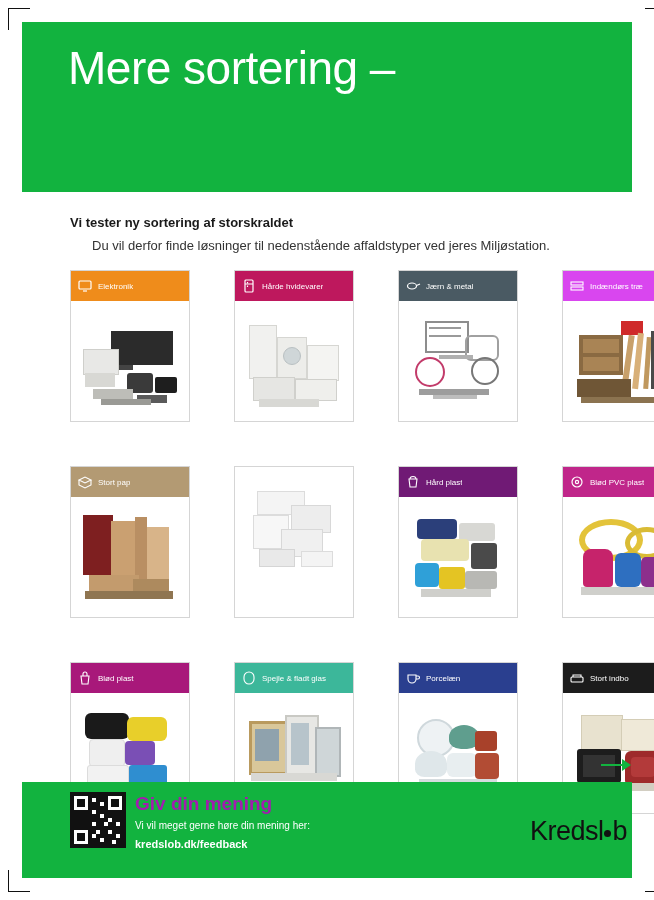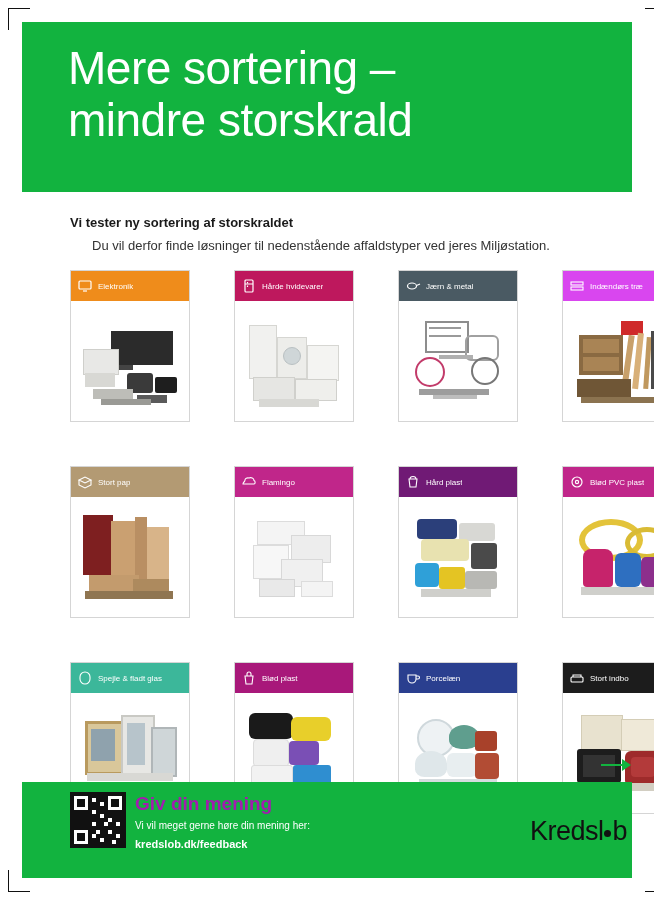--- a/index.html
+++ b/index.html
@@ -208,21 +208,20 @@
   <div class="cropmark cm-h" style="right:8px; top:8px;"></div>
   <div class="cropmark cm-v" style="right:8px; top:8px;"></div>
   <div class="cropmark cm-h" style="left:8px; bottom:8px;"></div>
   <div class="cropmark cm-v" style="left:8px; bottom:8px;"></div>
   <div class="cropmark cm-h" style="right:8px; bottom:8px;"></div>
   <div class="cropmark cm-v" style="right:8px; bottom:8px;"></div>
 
   <div class="header-band"></div>
   <div class="header-title">
     <span class="line1">Mere sortering –</span>
-    <span class="line2">mindre storskrald</span>
   </div>
 
   <div class="subhead">Vi tester ny sortering af storskraldet</div>
   <div class="subtext">Du vil derfor finde løsninger til nedenstående affaldstyper ved jeres Miljøstation.</div>
 
   <div class="grid">
 
     <div class="card">
       <div class="card-head" style="background:#ef8c1b">
         <span class="ico">
@@ -329,28 +328,20 @@
         <div class="ph" style="left:40px;top:24px;width:26px;height:56px;background:#caa071;"></div>
         <div class="ph" style="left:64px;top:20px;width:12px;height:64px;background:#b98f63;"></div>
         <div class="ph" style="left:76px;top:30px;width:22px;height:52px;background:#d8b489;"></div>
         <div class="ph" style="left:18px;top:78px;width:50px;height:16px;background:#c39b6d;"></div>
         <div class="ph" style="left:62px;top:82px;width:36px;height:14px;background:#ad8a5e;"></div>
         <div class="ph" style="left:14px;top:94px;width:88px;height:8px;background:#8f7551;"></div>
       </div>
     </div>
 
     <div class="card">
-      <div class="card-head" style="background:#c0268a">
-        <span class="ico">
-          <svg width="16" height="16" viewBox="0 0 16 16">
-              <path d="M2 10c0-2 2-2 2-4 0-1.5 2-2.5 4-2 2-1 5 0 5 2.5 1.5.5 1.5 3.5 0 3.5H2z" fill="none" stroke="#fff" stroke-width="1.1"></path>
-            </svg>
-        </span>
-        <span class="card-label">Flamingo</span>
-      </div>
       <div class="card-body">
         <div class="ph" style="left:22px;top:24px;width:46px;height:22px;background:#f4f4f4;border:1px solid #dcdcdc;"></div>
         <div class="ph" style="left:56px;top:38px;width:38px;height:26px;background:#ededed;border:1px solid #d8d8d8;"></div>
         <div class="ph" style="left:18px;top:48px;width:34px;height:32px;background:#f7f7f7;border:1px solid #dcdcdc;"></div>
         <div class="ph" style="left:46px;top:62px;width:40px;height:26px;background:#f0f0f0;border:1px solid #d8d8d8;"></div>
         <div class="ph" style="left:24px;top:82px;width:34px;height:16px;background:#e9e9e9;border:1px solid #d5d5d5;"></div>
         <div class="ph" style="left:66px;top:84px;width:30px;height:14px;background:#f4f4f4;border:1px solid #dcdcdc;"></div>
       </div>
     </div>
 
@@ -390,56 +381,56 @@
         <div class="ph" style="left:16px;top:22px;width:52px;height:30px;border:6px solid #e3c33a;border-radius:50%;"></div>
         <div class="ph" style="left:62px;top:30px;width:34px;height:22px;border:5px solid #d9bb35;border-radius:50%;"></div>
         <div class="ph" style="left:20px;top:52px;width:30px;height:38px;background:#c6236b;border-radius:8px 8px 4px 4px;"></div>
         <div class="ph" style="left:52px;top:56px;width:26px;height:34px;background:#2e6fc0;border-radius:6px;"></div>
         <div class="ph" style="left:78px;top:60px;width:20px;height:30px;background:#8c2f8c;border-radius:5px;"></div>
         <div class="ph" style="left:18px;top:90px;width:82px;height:8px;background:#cfcfcb;"></div>
       </div>
     </div>
 
     <div class="card">
-      <div class="card-head" style="background:#3cb79a">
-        <span class="ico">
-          <svg width="16" height="16" viewBox="0 0 16 16">
-              <rect x="3" y="2" width="10" height="12" rx="5" fill="none" stroke="#fff" stroke-width="1.1"></rect>
-            </svg>
-        </span>
-        <span class="card-label">Spejle &amp; fladt glas</span>
-      </div>
-      <div class="card-body">
-        <div class="ph" style="left:14px;top:28px;width:36px;height:48px;background:#d9c79a;border:3px solid #b99a5e;"></div>
-        <div class="ph" style="left:20px;top:36px;width:24px;height:32px;background:#8fa2ad;"></div>
-        <div class="ph" style="left:50px;top:22px;width:30px;height:58px;background:#e7e7e4;border:2px solid #c9c9c4;"></div>
-        <div class="ph" style="left:56px;top:30px;width:18px;height:42px;background:#b7c4cb;"></div>
-        <div class="ph" style="left:80px;top:34px;width:22px;height:46px;background:#cfd6d8;border:2px solid #b0b6b8;"></div>
-        <div class="ph" style="left:16px;top:80px;width:86px;height:8px;background:#d8d8d4;"></div>
-      </div>
-    </div>
-
-    <div class="card">
       <div class="card-head" style="background:#a8187a">
         <span class="ico">
           <svg width="16" height="16" viewBox="0 0 16 16">
               <path d="M4 6h8l-1 8H5L4 6z" fill="none" stroke="#fff" stroke-width="1.1"></path>
               <path d="M6 6V4a2 2 0 014 0v2" fill="none" stroke="#fff" stroke-width="1.1"></path>
             </svg>
         </span>
         <span class="card-label">Blød plast</span>
       </div>
       <div class="card-body">
         <div class="ph" style="left:14px;top:20px;width:44px;height:26px;background:#1a1a1a;border-radius:6px;"></div>
         <div class="ph" style="left:56px;top:24px;width:40px;height:24px;background:#e8cf2a;border-radius:6px;"></div>
         <div class="ph" style="left:18px;top:46px;width:34px;height:26px;background:#efefef;border:1px solid #dcdcdc;border-radius:4px;"></div>
         <div class="ph" style="left:54px;top:48px;width:30px;height:24px;background:#7a4fb5;border-radius:4px;"></div>
         <div class="ph" style="left:16px;top:72px;width:40px;height:20px;background:#f2f2f2;border:1px solid #dcdcdc;border-radius:3px;"></div>
         <div class="ph" style="left:58px;top:72px;width:38px;height:20px;background:#2f8ed0;border-radius:3px;"></div>
         <div class="ph" style="left:20px;top:92px;width:76px;height:8px;background:#e0e0dc;"></div>
+      </div>
+    </div>
+
+    <div class="card">
+      <div class="card-head" style="background:#3cb79a">
+        <span class="ico">
+          <svg width="16" height="16" viewBox="0 0 16 16">
+              <rect x="3" y="2" width="10" height="12" rx="5" fill="none" stroke="#fff" stroke-width="1.1"></rect>
+            </svg>
+        </span>
+        <span class="card-label">Spejle &amp; fladt glas</span>
+      </div>
+      <div class="card-body">
+        <div class="ph" style="left:14px;top:28px;width:36px;height:48px;background:#d9c79a;border:3px solid #b99a5e;"></div>
+        <div class="ph" style="left:20px;top:36px;width:24px;height:32px;background:#8fa2ad;"></div>
+        <div class="ph" style="left:50px;top:22px;width:30px;height:58px;background:#e7e7e4;border:2px solid #c9c9c4;"></div>
+        <div class="ph" style="left:56px;top:30px;width:18px;height:42px;background:#b7c4cb;"></div>
+        <div class="ph" style="left:80px;top:34px;width:22px;height:46px;background:#cfd6d8;border:2px solid #b0b6b8;"></div>
+        <div class="ph" style="left:16px;top:80px;width:86px;height:8px;background:#d8d8d4;"></div>
       </div>
     </div>
 
     <div class="card">
       <div class="card-head" style="background:#2a3f8f">
         <span class="ico">
           <svg width="16" height="16" viewBox="0 0 16 16">
               <path d="M3 5h8v4a4 4 0 01-8 0V5z" fill="none" stroke="#fff" stroke-width="1.1"></path>
               <path d="M11 6h2a1.5 1.5 0 010 3h-2" fill="none" stroke="#fff" stroke-width="1.1"></path>
             </svg>

